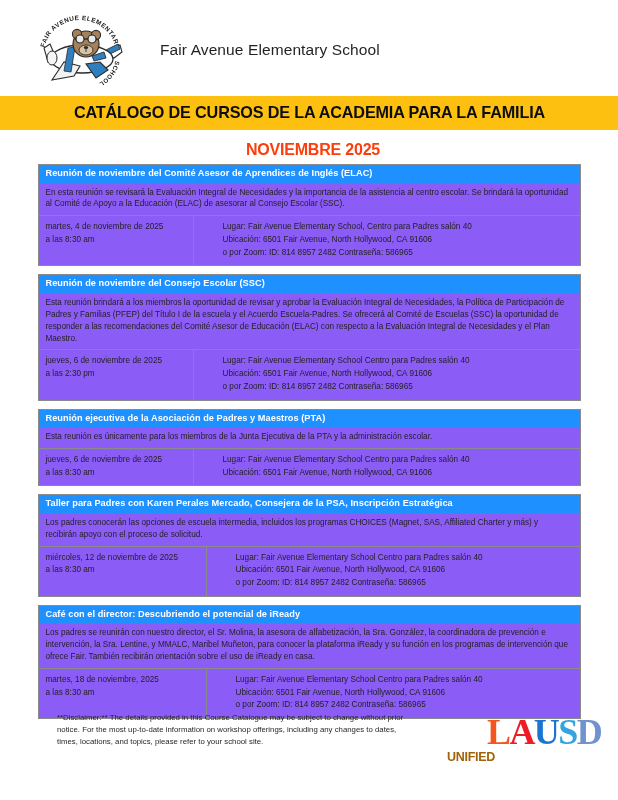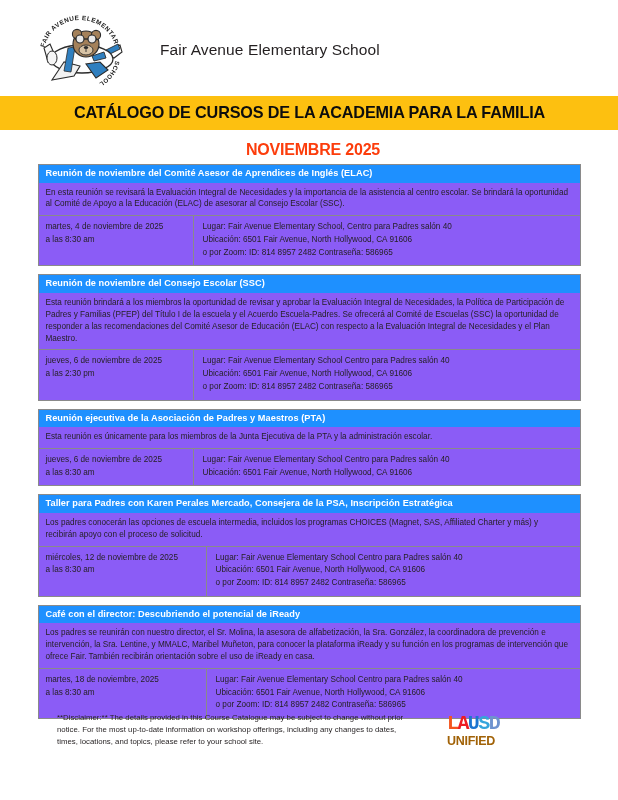--- a/index.html
+++ b/index.html
@@ -92,20 +92,21 @@
   .evt-desc {
     font-size: 8.2px;
     line-height: 1.45;
     padding: 4px 8px 5px 7px;
     border-bottom: 1px solid #8a8a8a;
     color: #231f20;
   }
   .evt-row {
     display: flex;
     align-items: stretch;
+    gap: 20px;
   }
   .evt-when {
     font-size: 8.2px;
     line-height: 1.55;
     padding: 5px 6px 6px 7px;
     border-right: 1px solid #8a8a8a;
     flex: 0 0 auto;
   }
   .evt-where {
     font-size: 8.2px;
@@ -131,25 +132,26 @@
     line-height: 1.55;
     color: #231f20;
   }
   .lausd {
     margin-left: 30px;
     margin-top: 2px;
     position: relative;
     width: 120px;
   }
   .lausd-main {
-    font-size: 20px;
+    font-size: 36px;
     font-weight: bold;
     letter-spacing: -1.6px;
     line-height: 1;
-    font-family: Liberation Mono, monospace;
+    font-family: Liberation Serif, serif;
+    margin-left: 40px;
   }
   .lausd-l { color: #F4551E; }
   .lausd-a { color: #EE1C25; }
   .lausd-u { color: #1B75D0; }
   .lausd-s { color: #34A5DC; }
   .lausd-d { color: #6E93CF; }
   .lausd-unified {
     color: #a16207;
     font-size: 12.5px;
     font-weight: bold;

